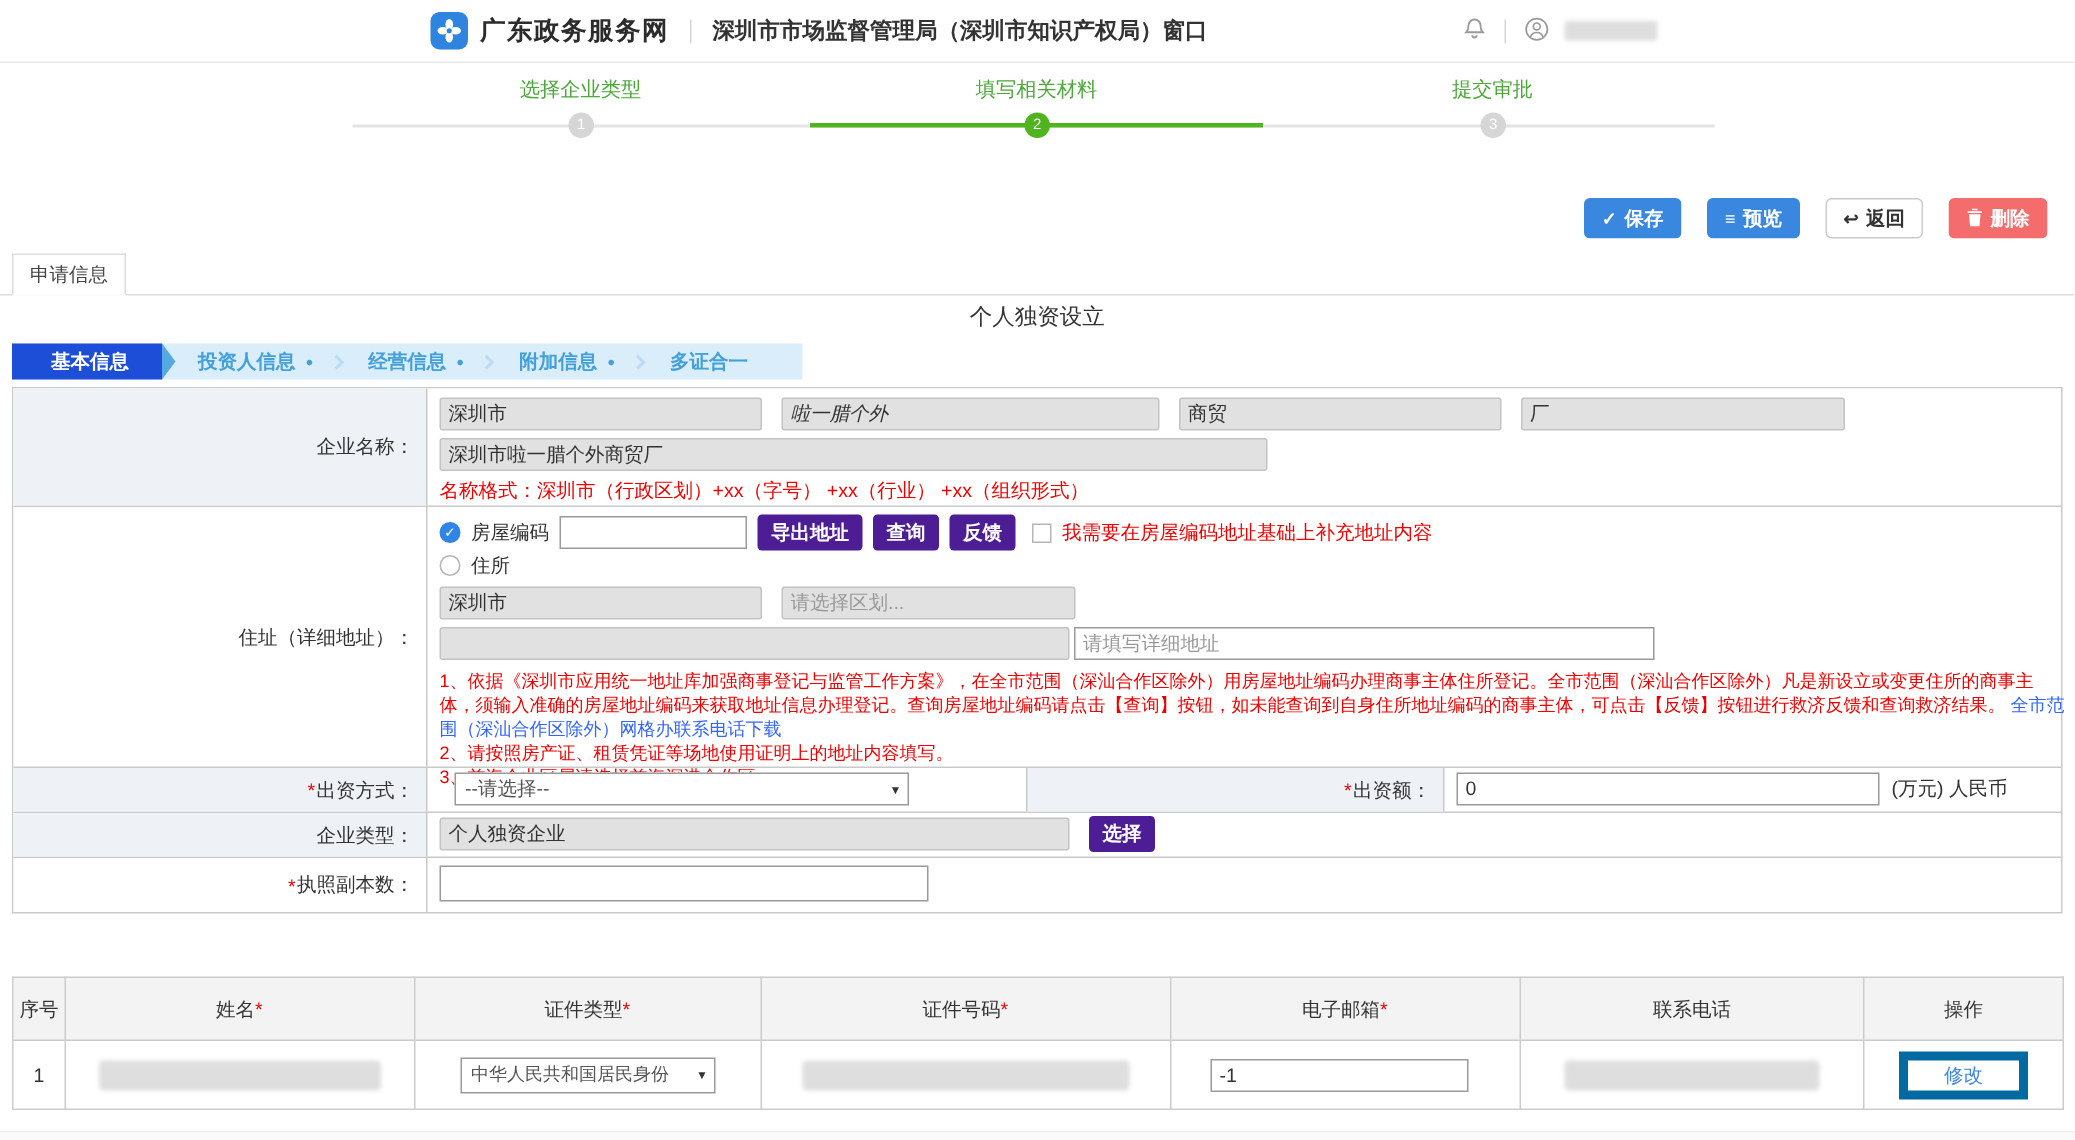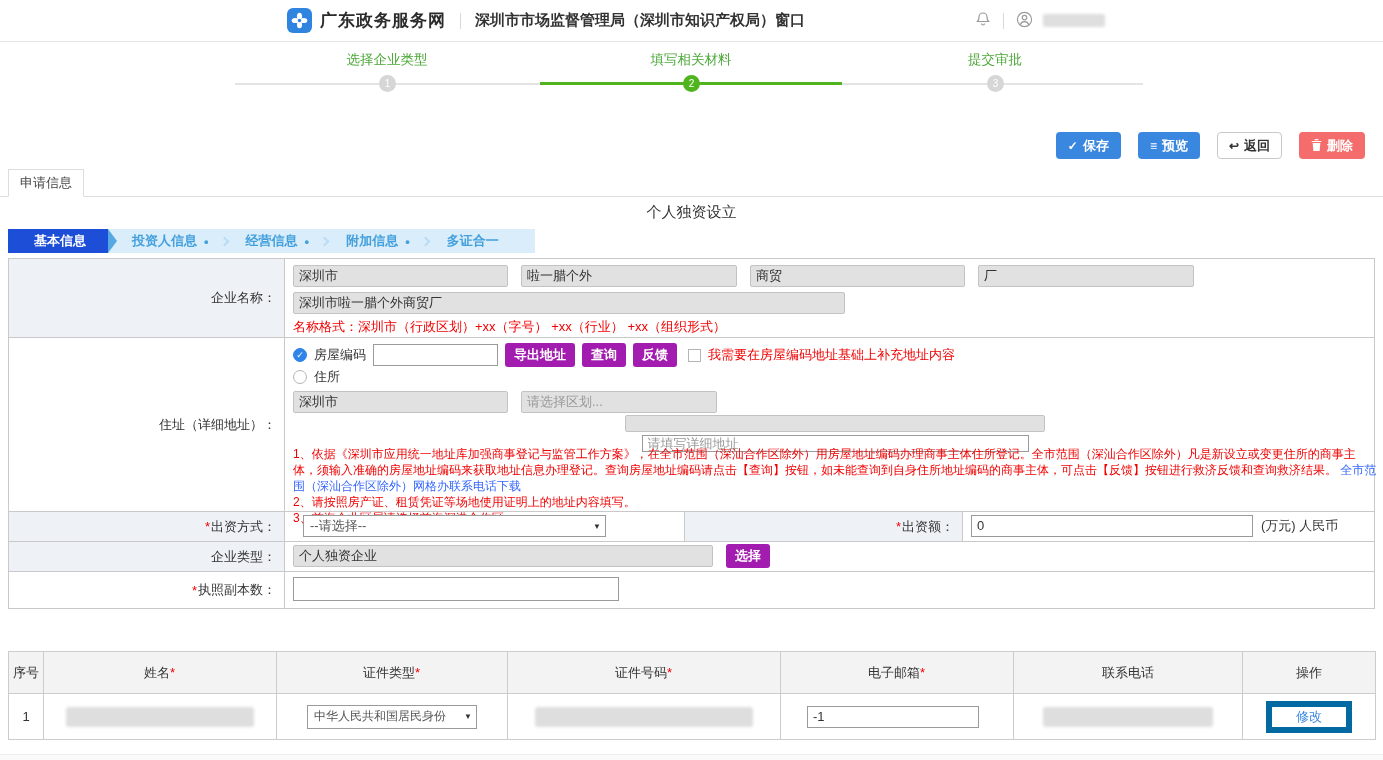--- a/index.html
+++ b/index.html
@@ -56,21 +56,21 @@
   .flabel { width:275px; flex:none; display:flex; align-items:center; justify-content:flex-end;
     padding-right:8px; color:#333; }
   .flabel.gray { background:#eef1f6; }
   .fcontent { flex:1; border-left:1px solid #c9c9c9; padding:4px 8px; }
   .star { color:#f10000; margin-right:1px; }
   input.txt { height:22px; border:1px solid #9a9a9a; padding:0 5px; font-size:13px; color:#333; background:#fff;
     font-family:inherit; }
   input.txt::placeholder { color:#999; }
   .dis { background:#e1e1e1 !important; border:1px solid #c3c3c3 !important; color:#555; border-radius:2px; }
   .inline { display:flex; align-items:center; }
-  .mini-btn { height:24px; padding:0 9px; background:#a21caf; color:#fff; font-weight:bold; font-size:13px;
+  .mini-btn { height:24px; padding:0 9px; background:#4c1d95; color:#fff; font-weight:bold; font-size:13px;
     border:none; border-radius:3px; display:inline-flex; align-items:center; cursor:pointer; }
   .radio { width:14px; height:14px; border-radius:50%; border:1px solid #b5b5b5; background:#fff; flex:none; }
   .radio.checked { background:#2f84e8; border-color:#2f84e8; color:#fff; font-size:9px; display:flex;
     align-items:center; justify-content:center; }
   .checkbox { width:13px; height:13px; border:1px solid #b5b5b5; background:#fff; flex:none; }
   .red { color:#f10000; }
   .fakesel { height:22px; border:1px solid #9a9a9a; background:#fff; display:inline-flex; align-items:center;
     padding:0 4px 0 6px; color:#555; justify-content:space-between; cursor:pointer; }
   .fakesel .arrow { font-size:8px; color:#333; margin-left:6px; }
   .notices { margin-top:4px; font-size:12px; line-height:16px; width:1084px; }
@@ -195,21 +195,21 @@
 
 <div class="ftable">
 
   <div class="frow" style="height:79px;">
     <div class="flabel gray">
       <span>企业名称：</span>
     </div>
     <div class="fcontent">
       <div class="inline" style="gap:13px; margin-top:2px;">
         <input class="txt dis" style="width: 215px;" readonly="" value="深圳市">
-        <input class="txt dis" style="width: 216px;" readonly="" value="啦一腊个外">
+        <input class="txt dis" style="width: 252px; font-style: italic;" readonly="" value="啦一腊个外">
         <input class="txt dis" style="width: 215px;" readonly="" value="商贸">
         <input class="txt dis" style="width: 216px;" readonly="" value="厂">
       </div>
       <div style="margin-top:5px;">
         <input class="txt dis" style="width: 552px;" readonly="" value="深圳市啦一腊个外商贸厂">
       </div>
       <div class="red" style="margin-top:4px;">名称格式：深圳市（行政区划）+xx（字号）  +xx（行业）  +xx（组织形式）</div>
     </div>
   </div>
 
@@ -231,21 +231,21 @@
         <span class="red">我需要在房屋编码地址基础上补充地址内容</span>
       </div>
       <div class="inline" style="gap:7px; height:18px;">
         <span class="radio"></span>
         <span>住所</span>
       </div>
       <div class="inline" style="gap:13px; height:27px; margin-top:2px;">
         <input class="txt dis" style="width: 215px;" readonly="" value="深圳市">
         <input class="txt dis" style="width: 196px;" readonly="" placeholder="请选择区划...">
       </div>
-      <div class="inline" style="gap:3px; height:27px;flex-direction:column;">
+      <div class="inline" style="gap:3px; height:27px;">
         <input class="txt dis" style="width: 420px;" readonly="">
         <input class="txt" style="width: 387px;" placeholder="请填写详细地址">
       </div>
       <div class="notices red">
         <span>1、依据《深圳市应用统一地址库加强商事登记与监管工作方案》，在全市范围（深汕合作区除外）用房屋地址编码办理商事主体住所登记。全市范围（深汕合作区除外）凡是新设立或变更住所的商事主体，须输入准确的房屋地址编码来获取地址信息办理登记。查询房屋地址编码请点击【查询】按钮，如未能查询到自身住所地址编码的商事主体，可点击【反馈】按钮进行救济反馈和查询救济结果。</span>
         <span class="blue-link">全市范围（深汕合作区除外）网格办联系电话下载</span>
         <div>2、请按照房产证、租赁凭证等场地使用证明上的地址内容填写。</div>
         <div>3、前海企业区属请选择前海深港合作区。</div>
       </div>
     </div>

